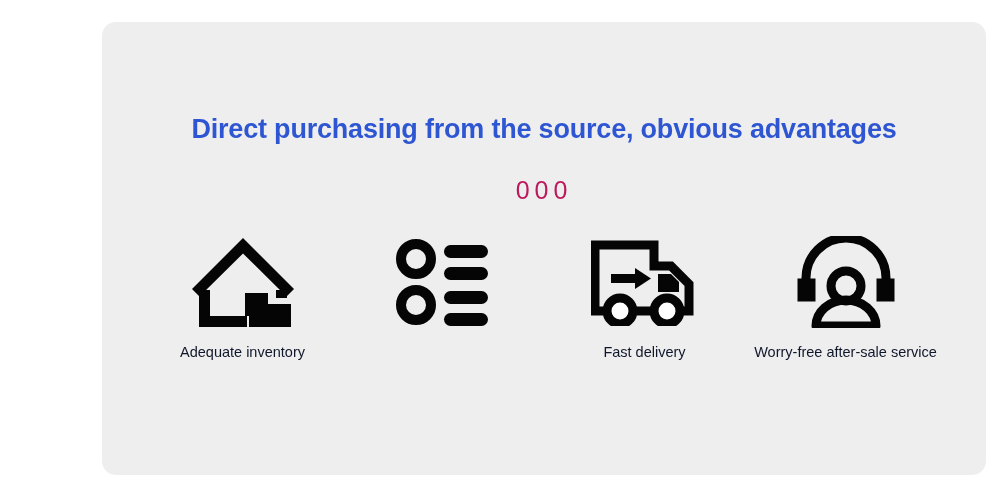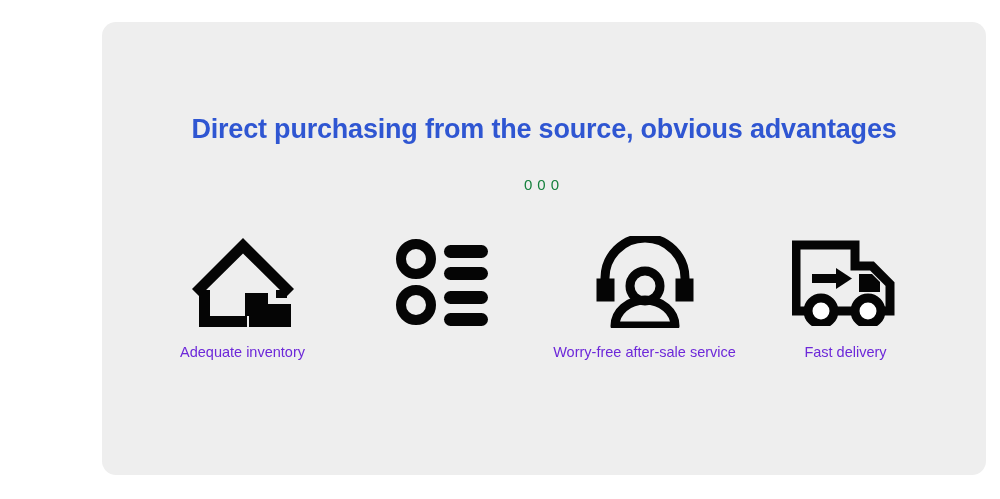--- a/index.html
+++ b/index.html
@@ -45,23 +45,23 @@
     letter-spacing: -0.2px;
     white-space: nowrap;
   }
 
   .title-ornament {
     position: absolute;
     left: 0;
     top: 154px;
     width: 884px;
     text-align: center;
-    font-size: 15px;
+    font-size: 25px;
     font-weight: normal;
-    color: #15803d;
+    color: #be185d;
     letter-spacing: 5px;
     font-family: "Liberation Sans", sans-serif;
   }
 
   .features-row {
     position: absolute;
     left: 0;
     top: 212px;
     width: 884px;
     display: flex;
@@ -86,21 +86,21 @@
     justify-content: center;
   }
 
   .feature-icon svg {
     display: block;
   }
 
   .feature-label {
     margin-top: 14px;
     font-size: 14.5px;
-    color: #6d28d9;
+    color: #0f172a;
     text-align: center;
     white-space: nowrap;
   }
 </style>
 </head>
 <body>
 
 <div class="page">
 
   <div class="advantages-card">
@@ -147,51 +147,51 @@
               <rect x="50" y="31" width="44" height="13" rx="6.5"></rect>
               <rect x="50" y="55" width="44" height="13" rx="6.5"></rect>
               <rect x="50" y="77" width="44" height="13" rx="6.5"></rect>
             </g>
           </svg>
         </div>
       </div>
 
       <div class="feature-item">
         <div class="feature-icon">
-          <svg width="104" height="92" viewBox="0 0 104 92" aria-hidden="true">
-
-            <path d="M12 58 V42 A40 40 0 0 1 92 42 V58" fill="none" stroke="#050505" stroke-width="9" stroke-linecap="butt"></path>
-
-            <path d="M7 46 H18 V62 H7 Z M10 53 H14 V57 H10 Z" fill="none" stroke="#050505" stroke-width="7"></path>
-
-            <path d="M86 46 H97 V62 H86 Z M90 53 H94 V57 H90 Z" fill="none" stroke="#050505" stroke-width="7"></path>
-
-            <circle cx="52" cy="50" r="15" fill="none" stroke="#050505" stroke-width="9"></circle>
-
-            <path d="M22 90 A30 26 0 0 1 82 90 Z" fill="none" stroke="#050505" stroke-width="9" stroke-linejoin="round"></path>
-          </svg>
-        </div>
-        <div class="feature-label">Worry-free after-sale service</div>
-      </div>
-
-      <div class="feature-item">
-        <div class="feature-icon">
           <svg width="108" height="88" viewBox="0 0 108 88" aria-hidden="true">
 
             <path d="M4 7 H63 V28 H80 L98 46 V73 H4 Z" fill="none" stroke="#050505" stroke-width="9" stroke-linejoin="miter"></path>
 
             <circle cx="29" cy="73" r="13" fill="#ffffff" stroke="#050505" stroke-width="9"></circle>
             <circle cx="76" cy="73" r="13" fill="#ffffff" stroke="#050505" stroke-width="9"></circle>
 
             <g fill="#050505">
               <rect x="20" y="36" width="28" height="9"></rect>
               <path d="M44 30 L60 40.5 L44 51 Z"></path>
             </g>
 
             <path d="M67 36 H80 L88 44 V54 H67 Z" fill="#050505"></path>
           </svg>
         </div>
         <div class="feature-label">Fast delivery</div>
       </div>
 
+      <div class="feature-item">
+        <div class="feature-icon">
+          <svg width="104" height="92" viewBox="0 0 104 92" aria-hidden="true">
+
+            <path d="M12 58 V42 A40 40 0 0 1 92 42 V58" fill="none" stroke="#050505" stroke-width="9" stroke-linecap="butt"></path>
+
+            <path d="M7 46 H18 V62 H7 Z M10 53 H14 V57 H10 Z" fill="none" stroke="#050505" stroke-width="7"></path>
+
+            <path d="M86 46 H97 V62 H86 Z M90 53 H94 V57 H90 Z" fill="none" stroke="#050505" stroke-width="7"></path>
+
+            <circle cx="52" cy="50" r="15" fill="none" stroke="#050505" stroke-width="9"></circle>
+
+            <path d="M22 90 A30 26 0 0 1 82 90 Z" fill="none" stroke="#050505" stroke-width="9" stroke-linejoin="round"></path>
+          </svg>
+        </div>
+        <div class="feature-label">Worry-free after-sale service</div>
+      </div>
+
     </div>
   </div>
 </div>
 
 </body></html>

